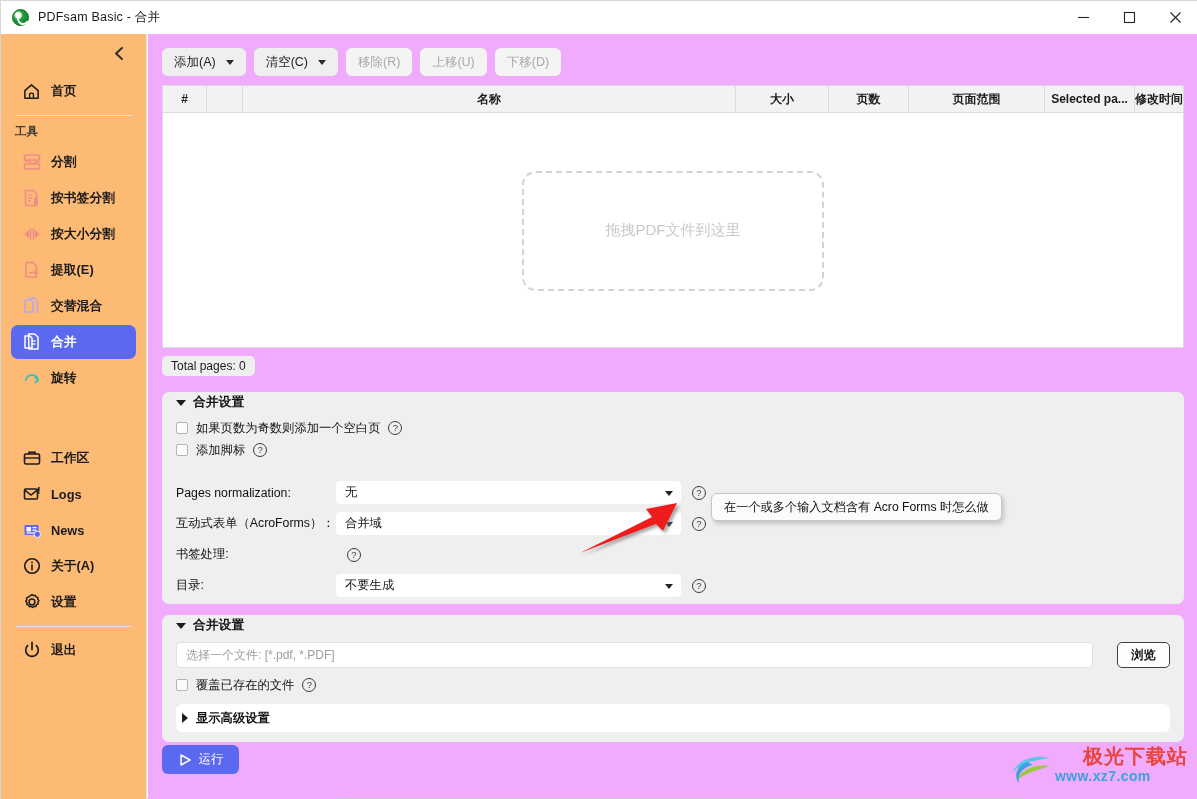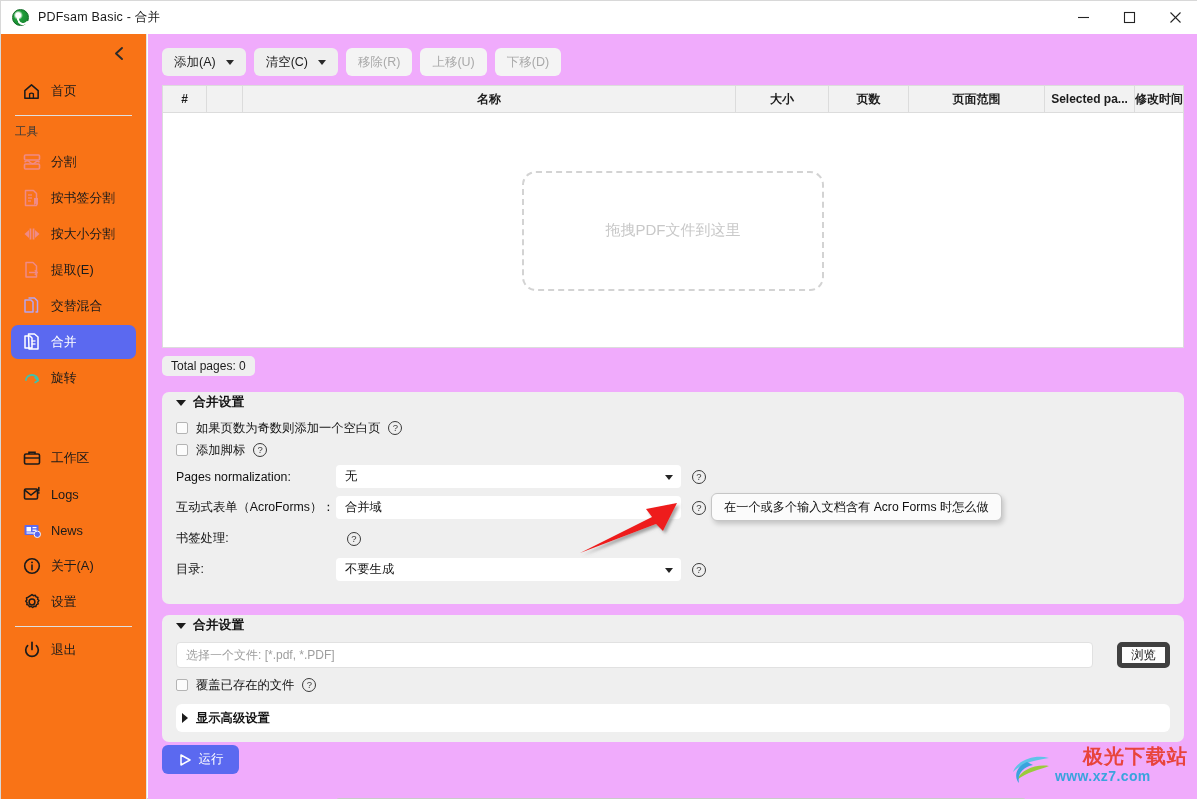--- a/index.html
+++ b/index.html
@@ -40,21 +40,21 @@
   .win-btn {
     width: 46px; height: 33px; display: flex; align-items: center; justify-content: center;
     font-size: 12px; color: #242424; background: transparent; border: none;
     font-family: "Liberation Sans", sans-serif;
   }
   .win-btn svg { display: block; }
 
   
   .sidebar {
     position: absolute; left: 0; top: 33px; width: 146px; height: 766px;
-    background: #f97316; border-right: 1px solid #e3e3e3;
+    background: #fdba74; border-right: 1px solid #e3e3e3; font-weight: bold;
   }
   .collapse-row { height: 38px; display: flex; align-items: center; justify-content: flex-end; padding-right: 20px; }
   .collapse-btn { color: #2b2b2b; cursor: pointer; line-height: 0; }
   .nav-item {
     display: flex; align-items: center; gap: 9px;
     height: 34px; margin: 2px 10px; padding-left: 10px;
     border-radius: 7px; cursor: default;
   }
   .nav-item .ico { width: 21px; height: 21px; flex: 0 0 21px; display: flex; align-items: center; justify-content: center; }
   .nav-item .ico svg { display: block; }
@@ -141,23 +141,24 @@
   }
   .row-help { margin-left: 11px; }
 
   .file-row { display: flex; align-items: center; padding: 2px 14px 0 14px; gap: 24px; }
   .file-input {
     flex: 1; height: 26px; background: #ffffff; border: 1px solid #e1e1e1; border-radius: 4px;
     padding: 0 9px; font-size: 12px; color: #9e9e9e;
     display: flex; align-items: center;
   }
   .browse-btn {
-    width: 53px; height: 26px; background: #fdfdfd; border: 5px solid #404040; border-radius: 5px;
+    width: 53px; height: 26px; background: #fdfdfd; border: 1px solid #404040; border-radius: 5px;
     font-size: 12.3px; color: #131313; display: flex; align-items: center; justify-content: center; cursor: pointer;
     font-family: "Liberation Sans", sans-serif;
+    font-weight: bold;
   }
   .adv-bar {
     margin: 8px 14px 10px 14px; height: 28px; background: #ffffff; border-radius: 6px;
     display: flex; align-items: center; gap: 8px; padding-left: 6px;
     font-size: 12.3px; font-weight: bold; color: #131313; cursor: pointer;
   }
 
   
   .run-btn {
     position: absolute; left: 14px; top: 711px; width: 77px; height: 29px;
@@ -447,21 +448,21 @@
         <span class="chk-label">如果页数为奇数则添加一个空白页</span>
         <span class="help">?</span>
       </div>
 
       <div class="chk-row">
         <span class="chkbox"></span>
         <span class="chk-label">添加脚标</span>
         <span class="help">?</span>
       </div>
 
-      <div class="form-row" style="margin-top:0">
+      <div class="form-row" style="margin-top:16px">
         <span class="form-label">Pages normalization:</span>
         <div class="select">
           <span>无</span>
           <span class="caret2"></span>
         </div>
         <span class="help row-help">?</span>
       </div>
 
       <div class="form-row">
         <span class="form-label">互动式表单（AcroForms）：</span>

